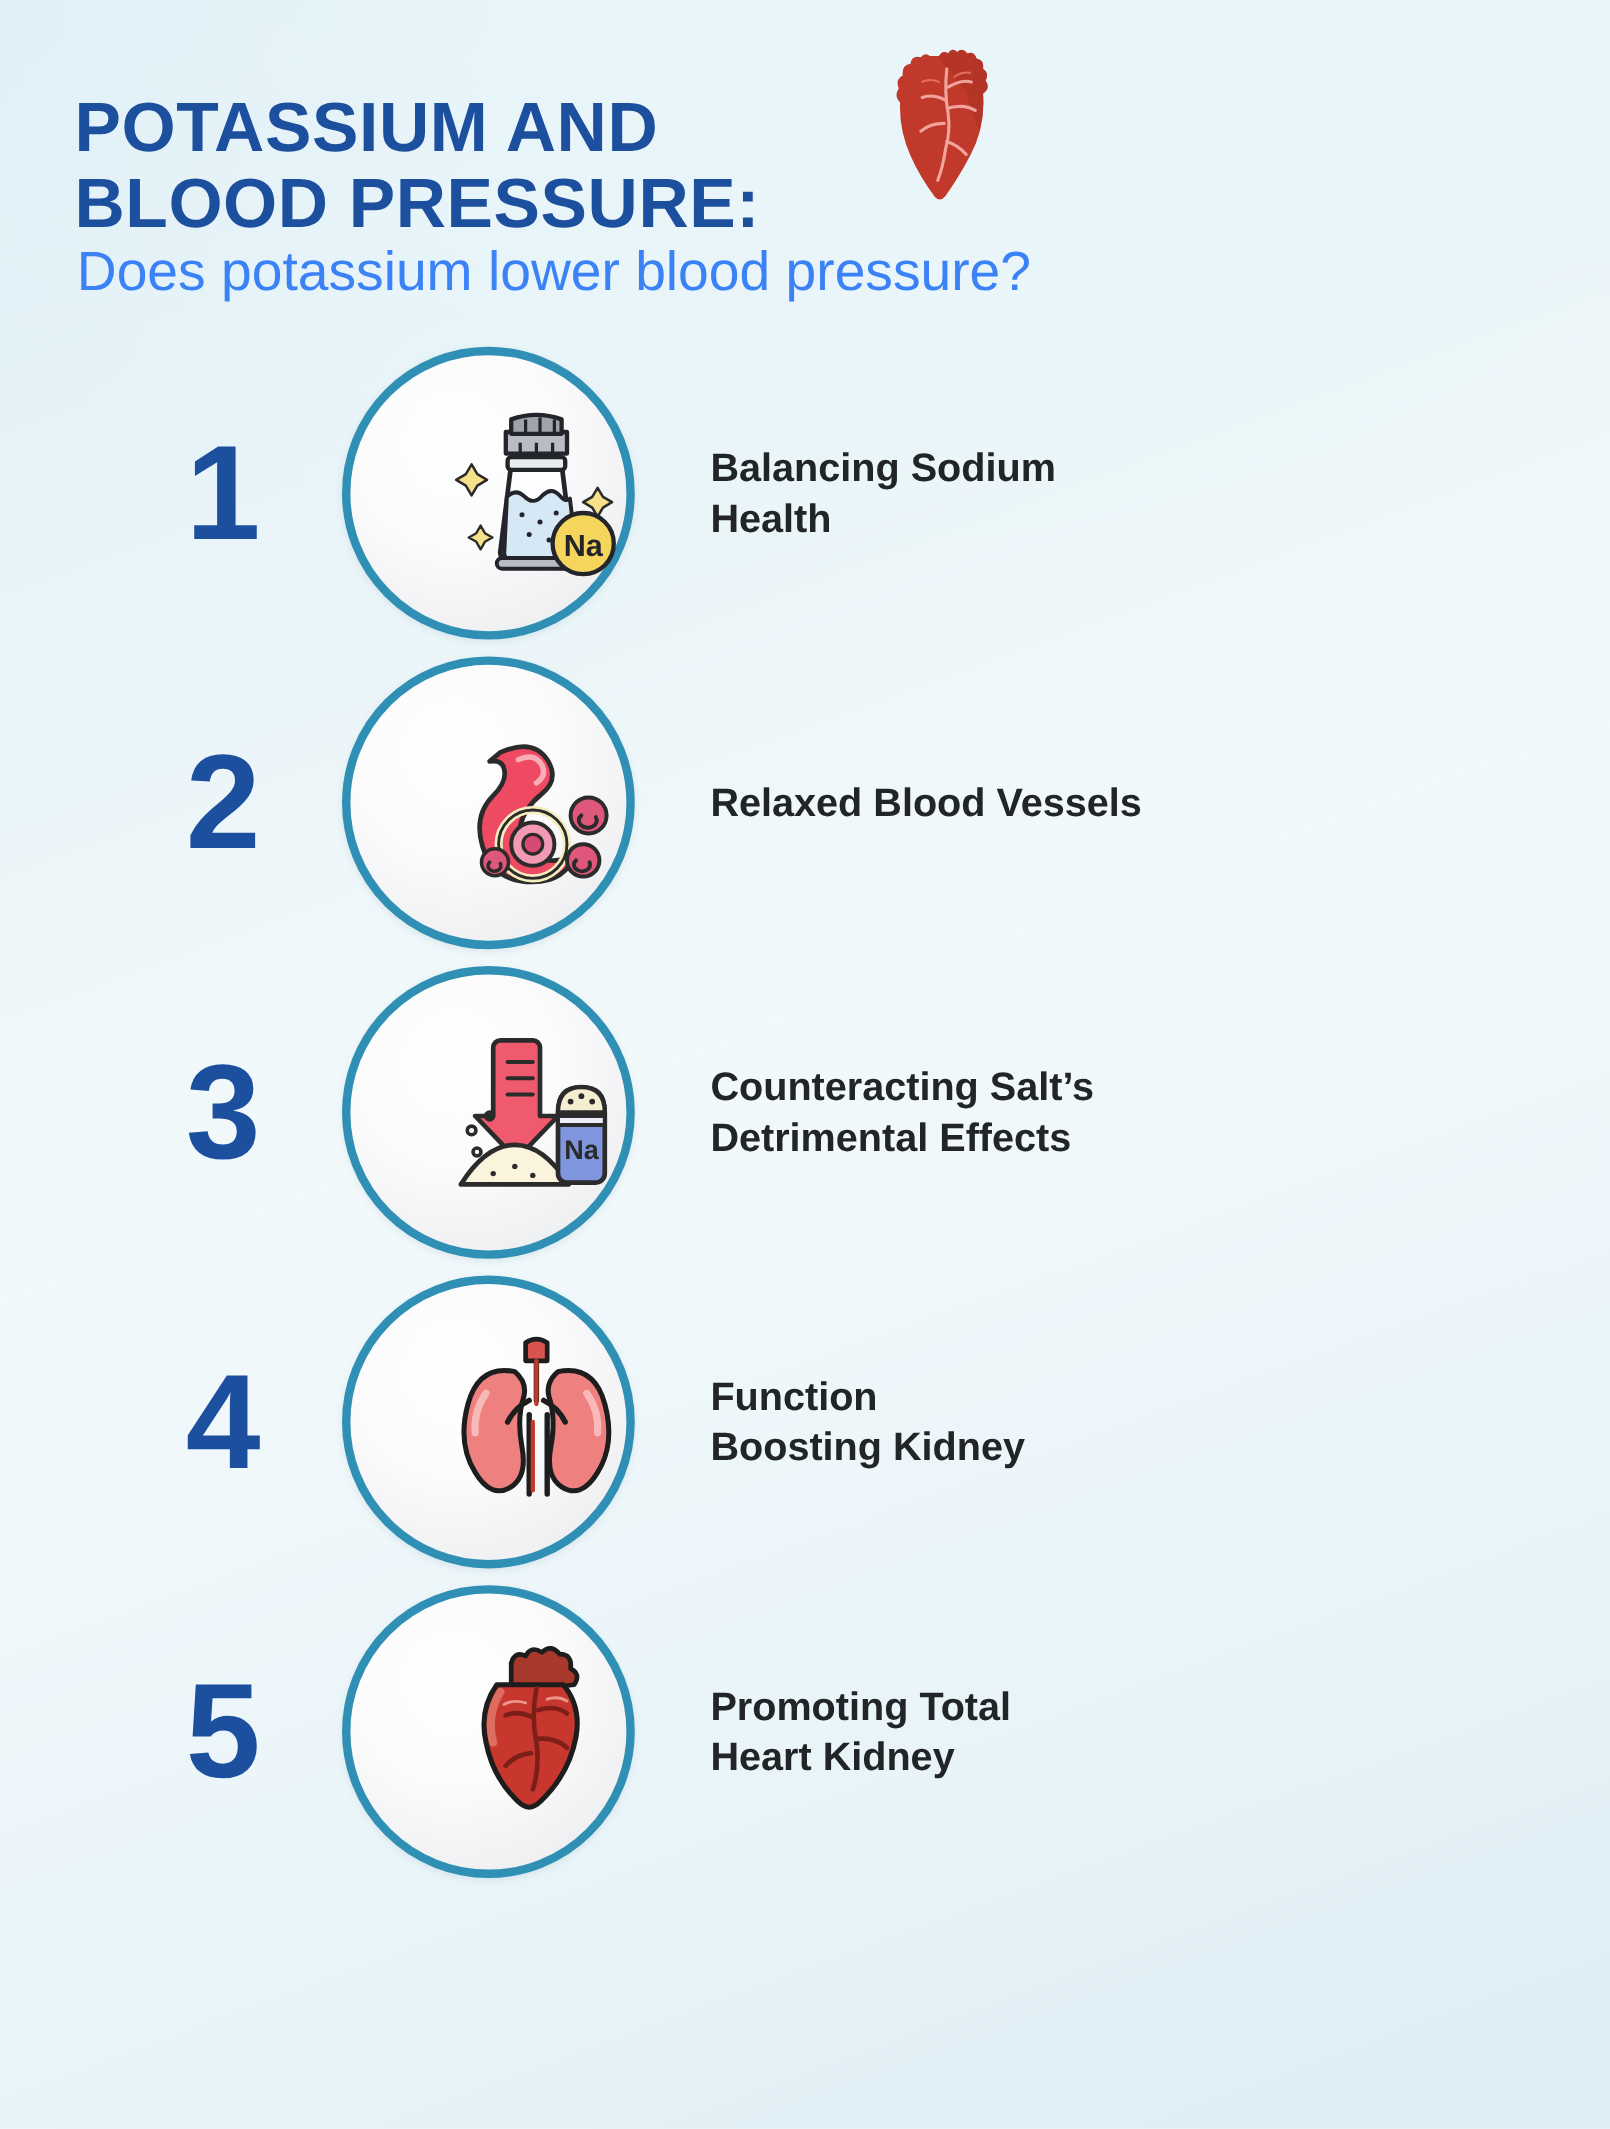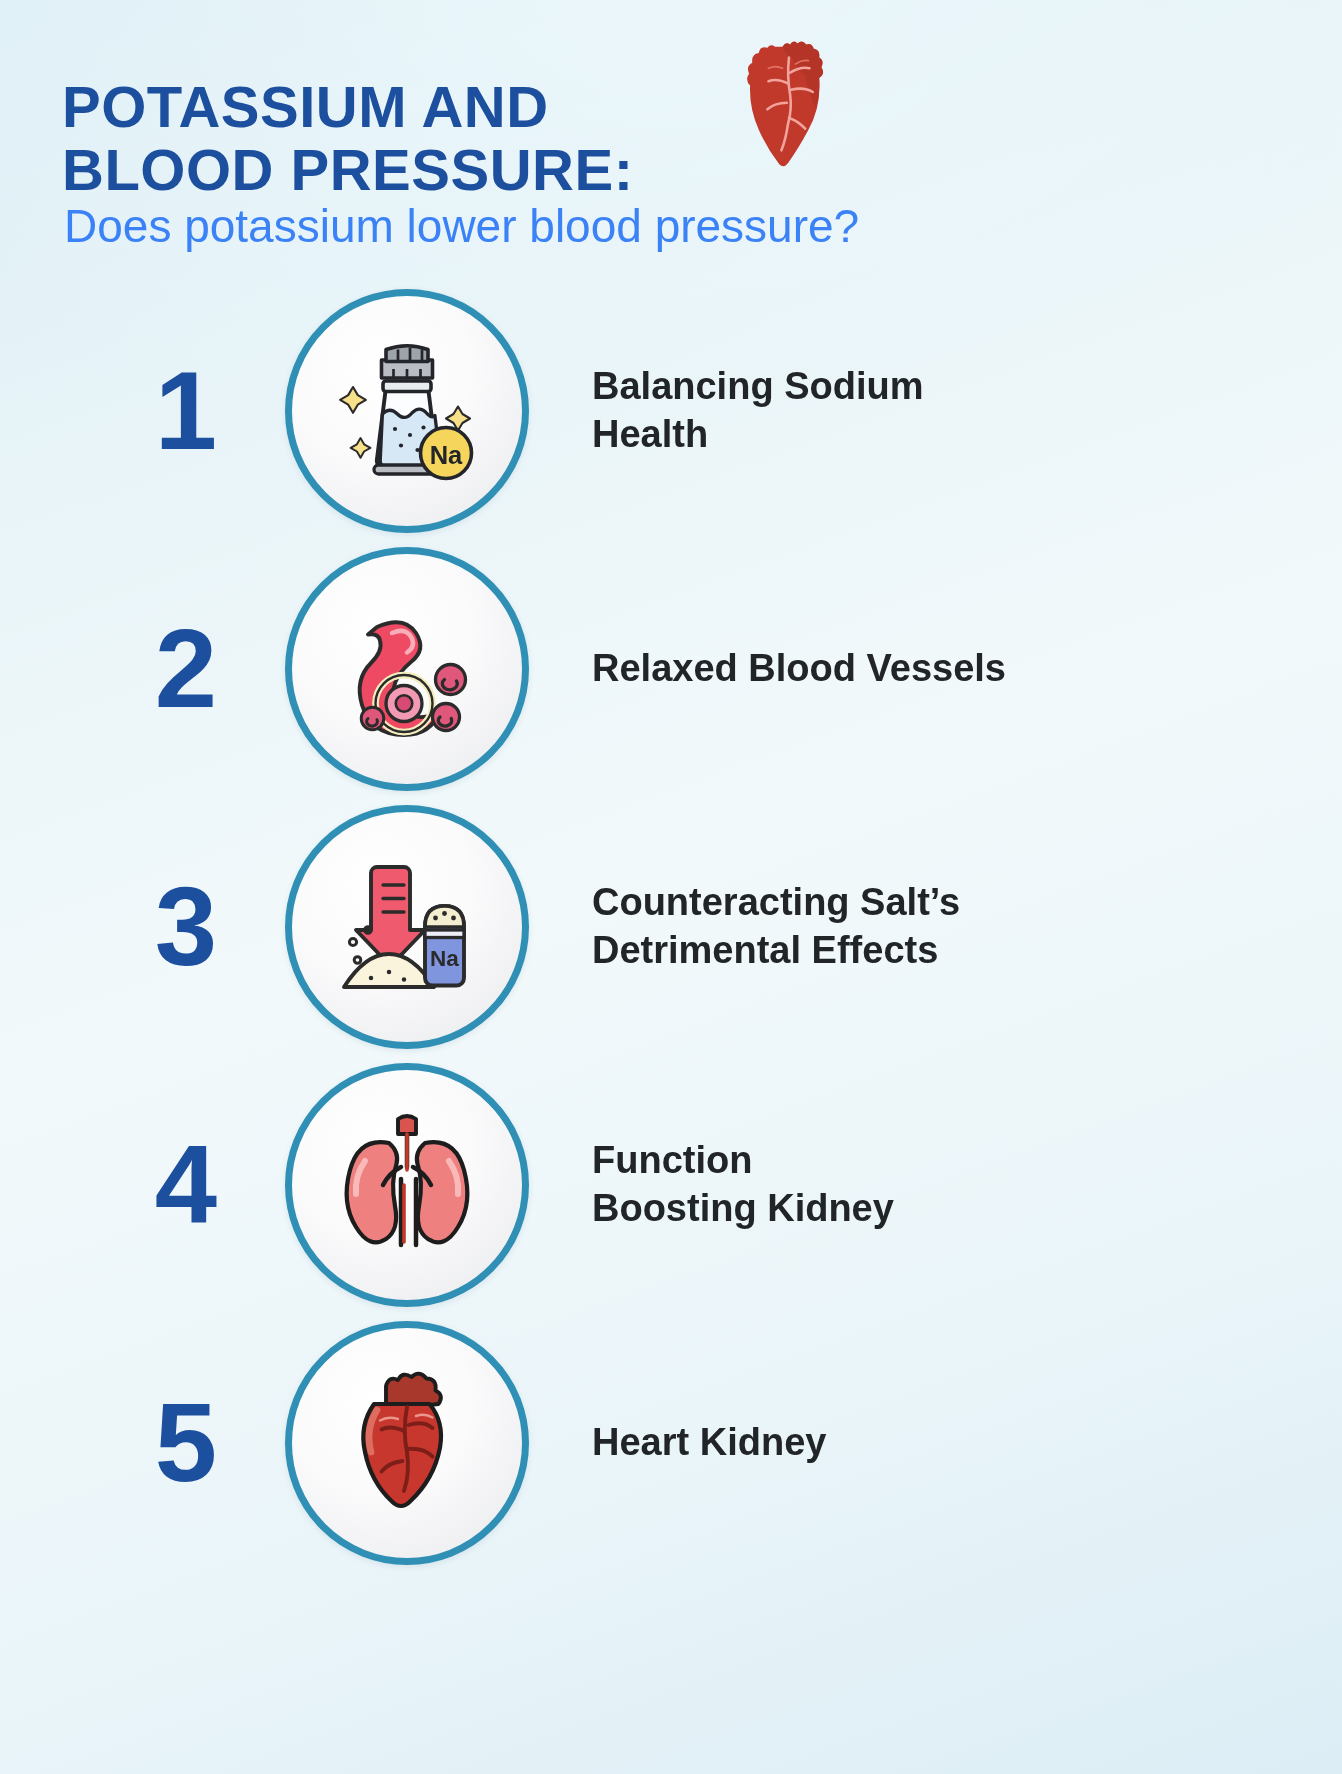--- a/index.html
+++ b/index.html
@@ -42,27 +42,27 @@
   .num {
     position: absolute; left: 130px; width: 110px; text-align: center;
     font-size: 112px; font-weight: 800; color: #1d4f9f; line-height: 1;
     letter-spacing: -2px;
   }
   .badge {
     position: absolute; left: 285px;
     width: 244px; height: 244px; border-radius: 50%;
     border: 7px solid #2f8fb4;
     background: radial-gradient(circle at 38% 32%, #ffffff 0%, #fbfbfc 42%, #e8e9ec 100%);
-    display: flex; align-items: center; justify-content: center;
+    display: flex; align-items: center; justify-content: flex-end;
     box-shadow: 0 2px 6px rgba(40,90,120,0.10);
   }
   .badge svg { width: 150px; height: 150px; display: block; }
   .label {
     position: absolute; left: 592px; width: 560px;
-    font-size: 38px; font-weight: 600; line-height: 1.26;
+    font-size: 33px; font-weight: 600; line-height: 1.26;
     color: #222528;
   }
 </style>
 </head>
 <body>
 
 <div class="page">
 
   <div class="header">
 
@@ -278,18 +278,19 @@
               <path d="M47 62 q-9 1 -14 7"></path>
             </g>
             <g fill="none" stroke="#f0a79c" stroke-width="1.6" stroke-linecap="round" opacity="0.85">
               <path d="M56 32 q6 -2 11 1"></path>
               <path d="M44 34 q-7 -2 -12 1"></path>
             </g>
           </svg>
         </span>
       </div>
       <div class="label">
+        <div>Promoting Total</div>
         <div>Heart Kidney</div>
       </div>
     </div>
 
   </div>
 </div>
 
 </body></html>

